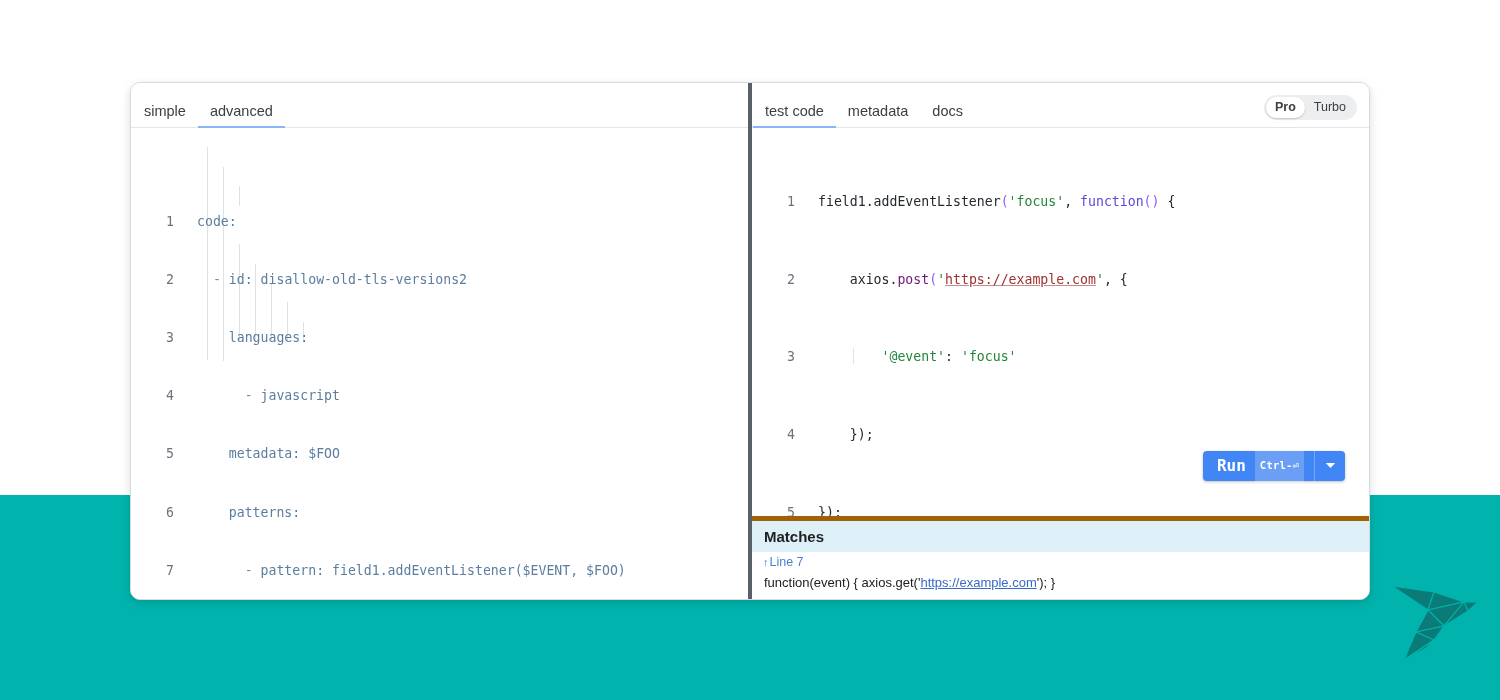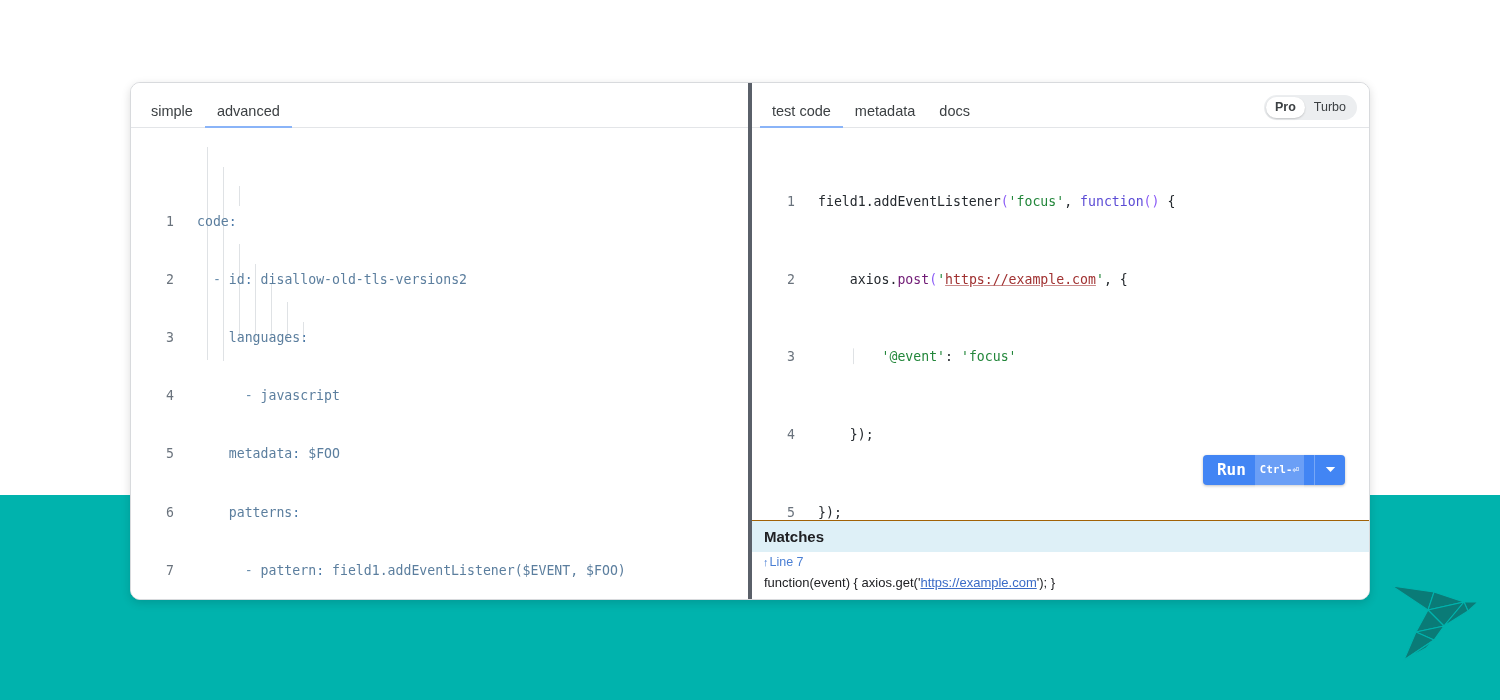--- a/index.html
+++ b/index.html
@@ -27,21 +27,21 @@
     display:flex;
     overflow:hidden;
   }
 
   
   #left-pane { width:617px; height:100%; display:flex; flex-direction:column; background:#fff; }
   #right-pane { flex:1; height:100%; display:flex; flex-direction:column; background:#fff;
                 border-left:4px solid #5a6069; }
 
   .tabbar { height:45px; display:flex; align-items:flex-end; position:relative;
-            border-bottom:1px solid #e3e5e8; padding-left:8px; flex-shrink:0; }
+            border-bottom:1px solid #e3e5e8; padding-left:1px; flex-shrink:0; }
   .tab { font-size:14.5px; color:#3c4043; padding:0 12px 9px 12px; cursor:pointer;
          position:relative; line-height:1; white-space:nowrap; }
   .tab.active::after { content:""; position:absolute; left:0; right:0; bottom:-1px;
                        height:2.5px; background:#8ab4f8; }
   .tabbar-right { margin-left:auto; display:flex; align-items:center; padding:0 12px 7px 0; }
 
   .seg {
     display:inline-flex; align-items:center; background:#eceef0;
     border-radius:13px; padding:2px; height:25px;
   }
@@ -82,21 +82,21 @@
   .run-btn { display:inline-flex; align-items:center; background:#4285f4;
              border-radius:4px; height:30px; box-shadow:0 1px 3px rgba(0,0,0,0.25);
              cursor:pointer; }
   .run-label { color:#fff; font-size:16px; font-weight:700; padding:0 2px 0 14px; }
   .run-kbd { color:#fff; font-size:10.5px; font-weight:700; background:rgba(255,255,255,0.22);
              border-radius:3px; padding:20px 5px; margin:0 10px 0 7px; letter-spacing:.2px; }
   .run-split { width:1px; height:30px; background:rgba(255,255,255,0.28); }
   .run-caret { width:30px; height:30px; display:flex; align-items:center; justify-content:center; }
 
   
-  #matches { flex-shrink:0; border-top:1px solid #a16207; background:#fff; }
+  #matches { flex-shrink:0; border-top:5px solid #a16207; background:#fff; }
   .m-head { background:#def0f7; padding:7px 12px; font-size:15px; font-weight:700; color:#202124; }
   .m-line { padding:3px 12px 2px 11px; font-size:12.5px; color:#4a7fd4; display:flex;
             align-items:center; cursor:pointer; }
   .m-arrow { font-size:11px; margin-right:1px; color:#4a7fd4; }
   .m-body { padding:4px 12px 9px 12px; font-size:13px; color:#202124; }
   .m-url { color:#3a6bc7; text-decoration:underline; }
 </style>
 </head>
 <body>
 

